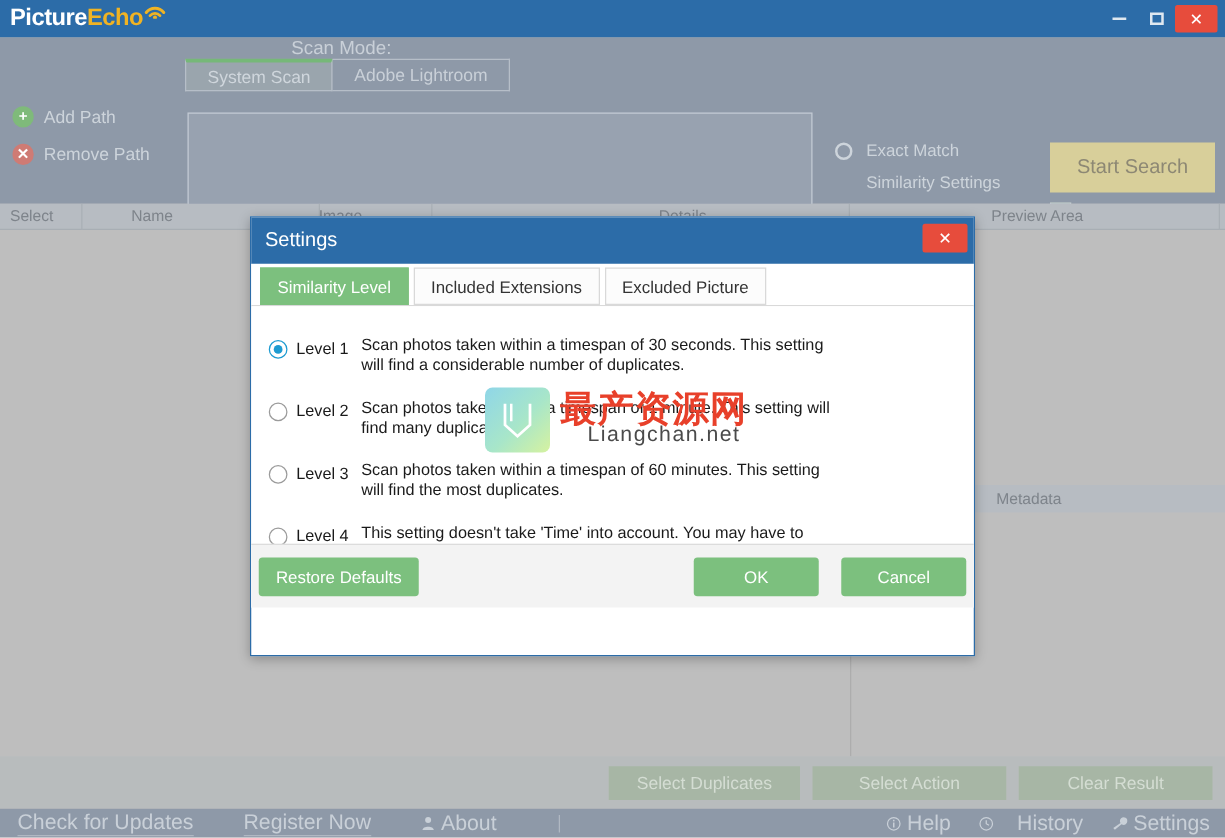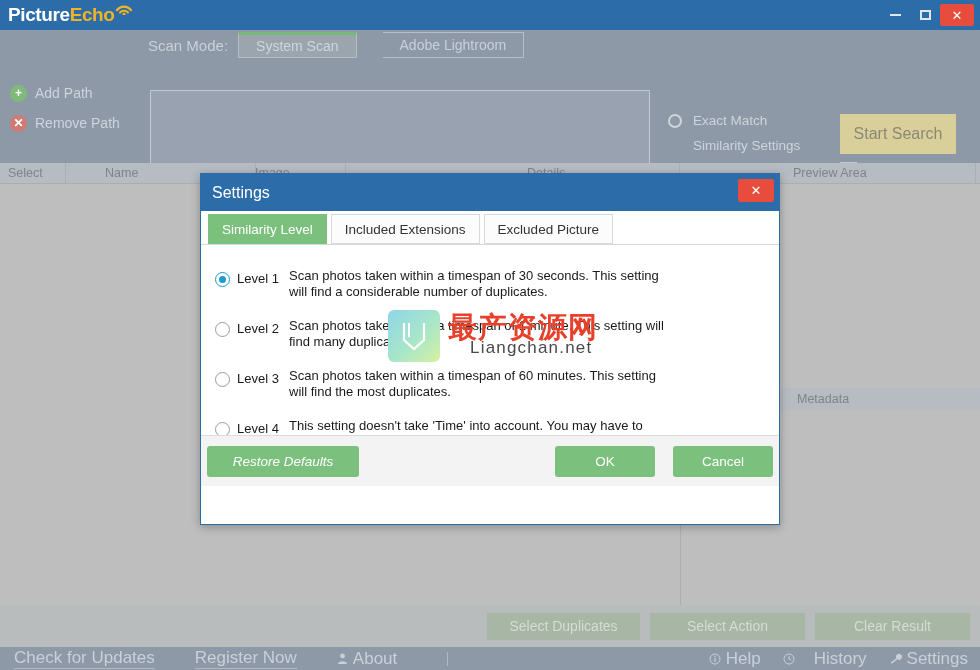--- a/index.html
+++ b/index.html
@@ -52,26 +52,26 @@
   .sq { width: 11px; height: 10px; border: 2px solid #dfe8f0; }
 
   
   .toolbar {
     position: absolute; left: 0; top: 30px;
     width: 980px; height: 133px;
     background: #8e99a8;
   }
   .scanmode-row {
     position: absolute; left: 148px; top: 0px;
-    display: flex; align-items: center; height: 30px;
+    display: flex; align-items: center; height: 30px; flex-direction: column;
   }
   .scanmode-label {
     color: #c9d0d8; font-size: 15px; margin-right: 10px;
   }
-  .tabs { display: flex; gap: 26px; }
+  .tabs { display: flex; }
   .mode-tab {
     height: 26px;
     padding: 0 17px;
     display: flex; align-items: center; justify-content: center;
     font-size: 14px;
     color: #c9d0d8;
     border: 1px solid #b6bec8;
   }
   .mode-tab.active {
     background: #9aa5ad;
@@ -128,21 +128,21 @@
   }
   .radio.sel { border-color: #8fd3ee; }
   .radio.sel::after {
     content: ""; width: 7px; height: 7px; border-radius: 50%;
     background: #8fd3ee;
   }
   .sim-settings { padding-left: 25px; }
 
   .start-search {
     position: absolute; left: 840px; top: 84px;
-    width: 116px; height: 40px;
+    width: 132px; height: 40px;
     background: #d8cf9a;
     color: #8d8874;
     font-size: 16px;
     display: flex; align-items: center; justify-content: center;
   }
   .show-preview {
     position: absolute; left: 840px; top: 132px;
     display: flex; align-items: center;
     color: #cdd4db; font-size: 13.5px;
   }
@@ -318,21 +318,21 @@
     display: flex; align-items: center;
   }
   .dbtn {
     height: 31px;
     background: #7cc07e;
     color: #ffffff;
     font-size: 13.5px;
     display: flex; align-items: center; justify-content: center;
     border-radius: 3px;
   }
-  .dbtn.restore { width: 152px; margin-left: 6px; font-style: italic; }
+  .dbtn.restore { width: 128px; margin-left: 6px; }
   .dbtn.ok { width: 100px; margin-left: auto; }
   .dbtn.cancel { width: 100px; margin-left: 18px; margin-right: 6px; }
 
   
   .watermark {
     position: absolute; left: 388px; top: 310px;
     width: 230px; height: 55px;
     pointer-events: none;
   }
   .wm-logo {

